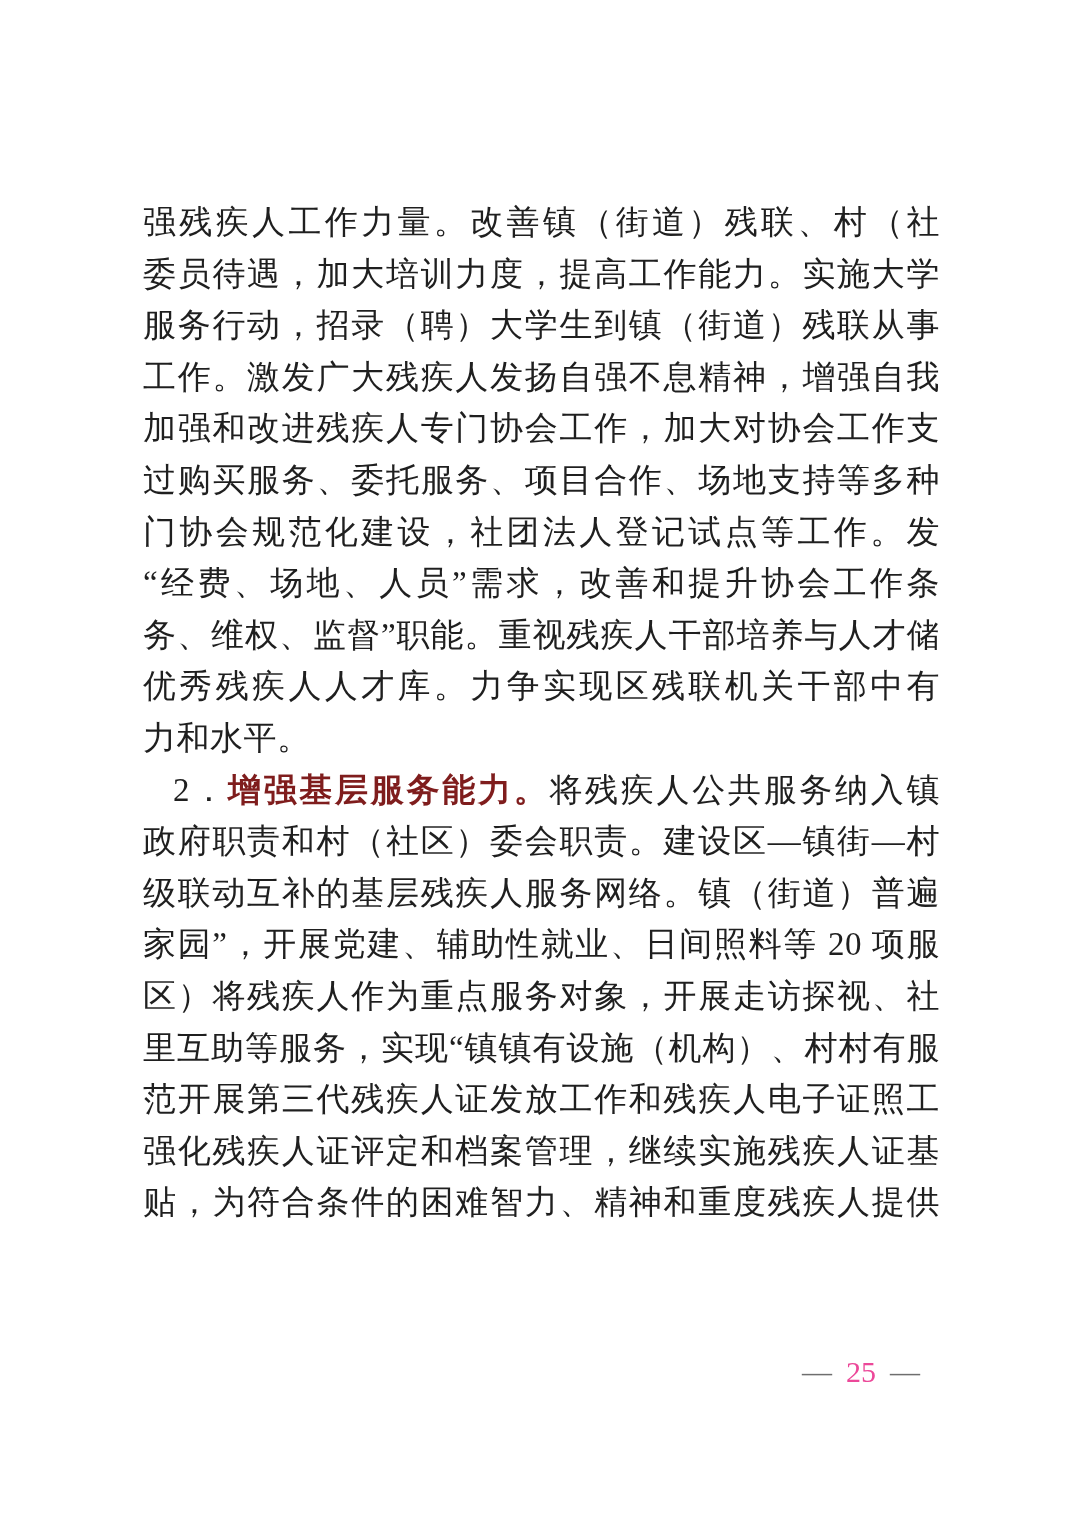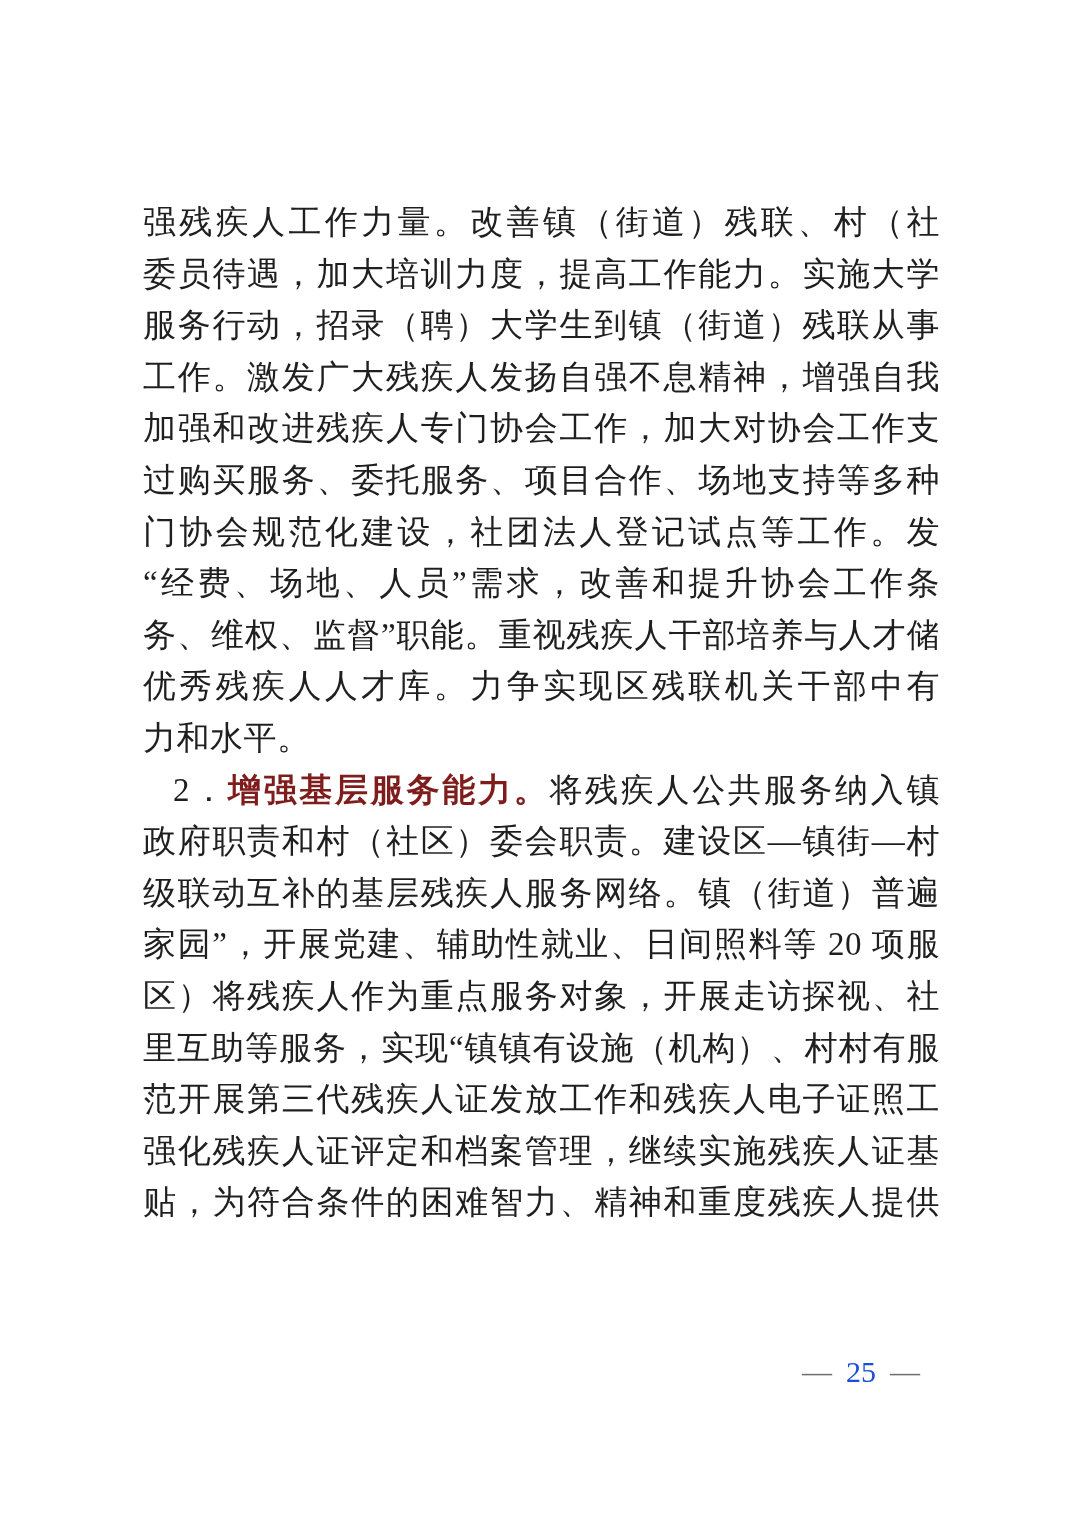--- a/index.html
+++ b/index.html
@@ -59,21 +59,21 @@
     line-height: 44px;
     white-space: nowrap;
   }
 
   .footer .dash {
     color: #6e6e6e;
     letter-spacing: 0;
   }
 
   .footer .page-num {
-    color: #1d4ed8;
+    color: #ec4899;
     margin: 0 14px;
   }
 </style>
 </head>
 <body>
 
 <div class="doc-page">
 
   <div class="text-block">
 

